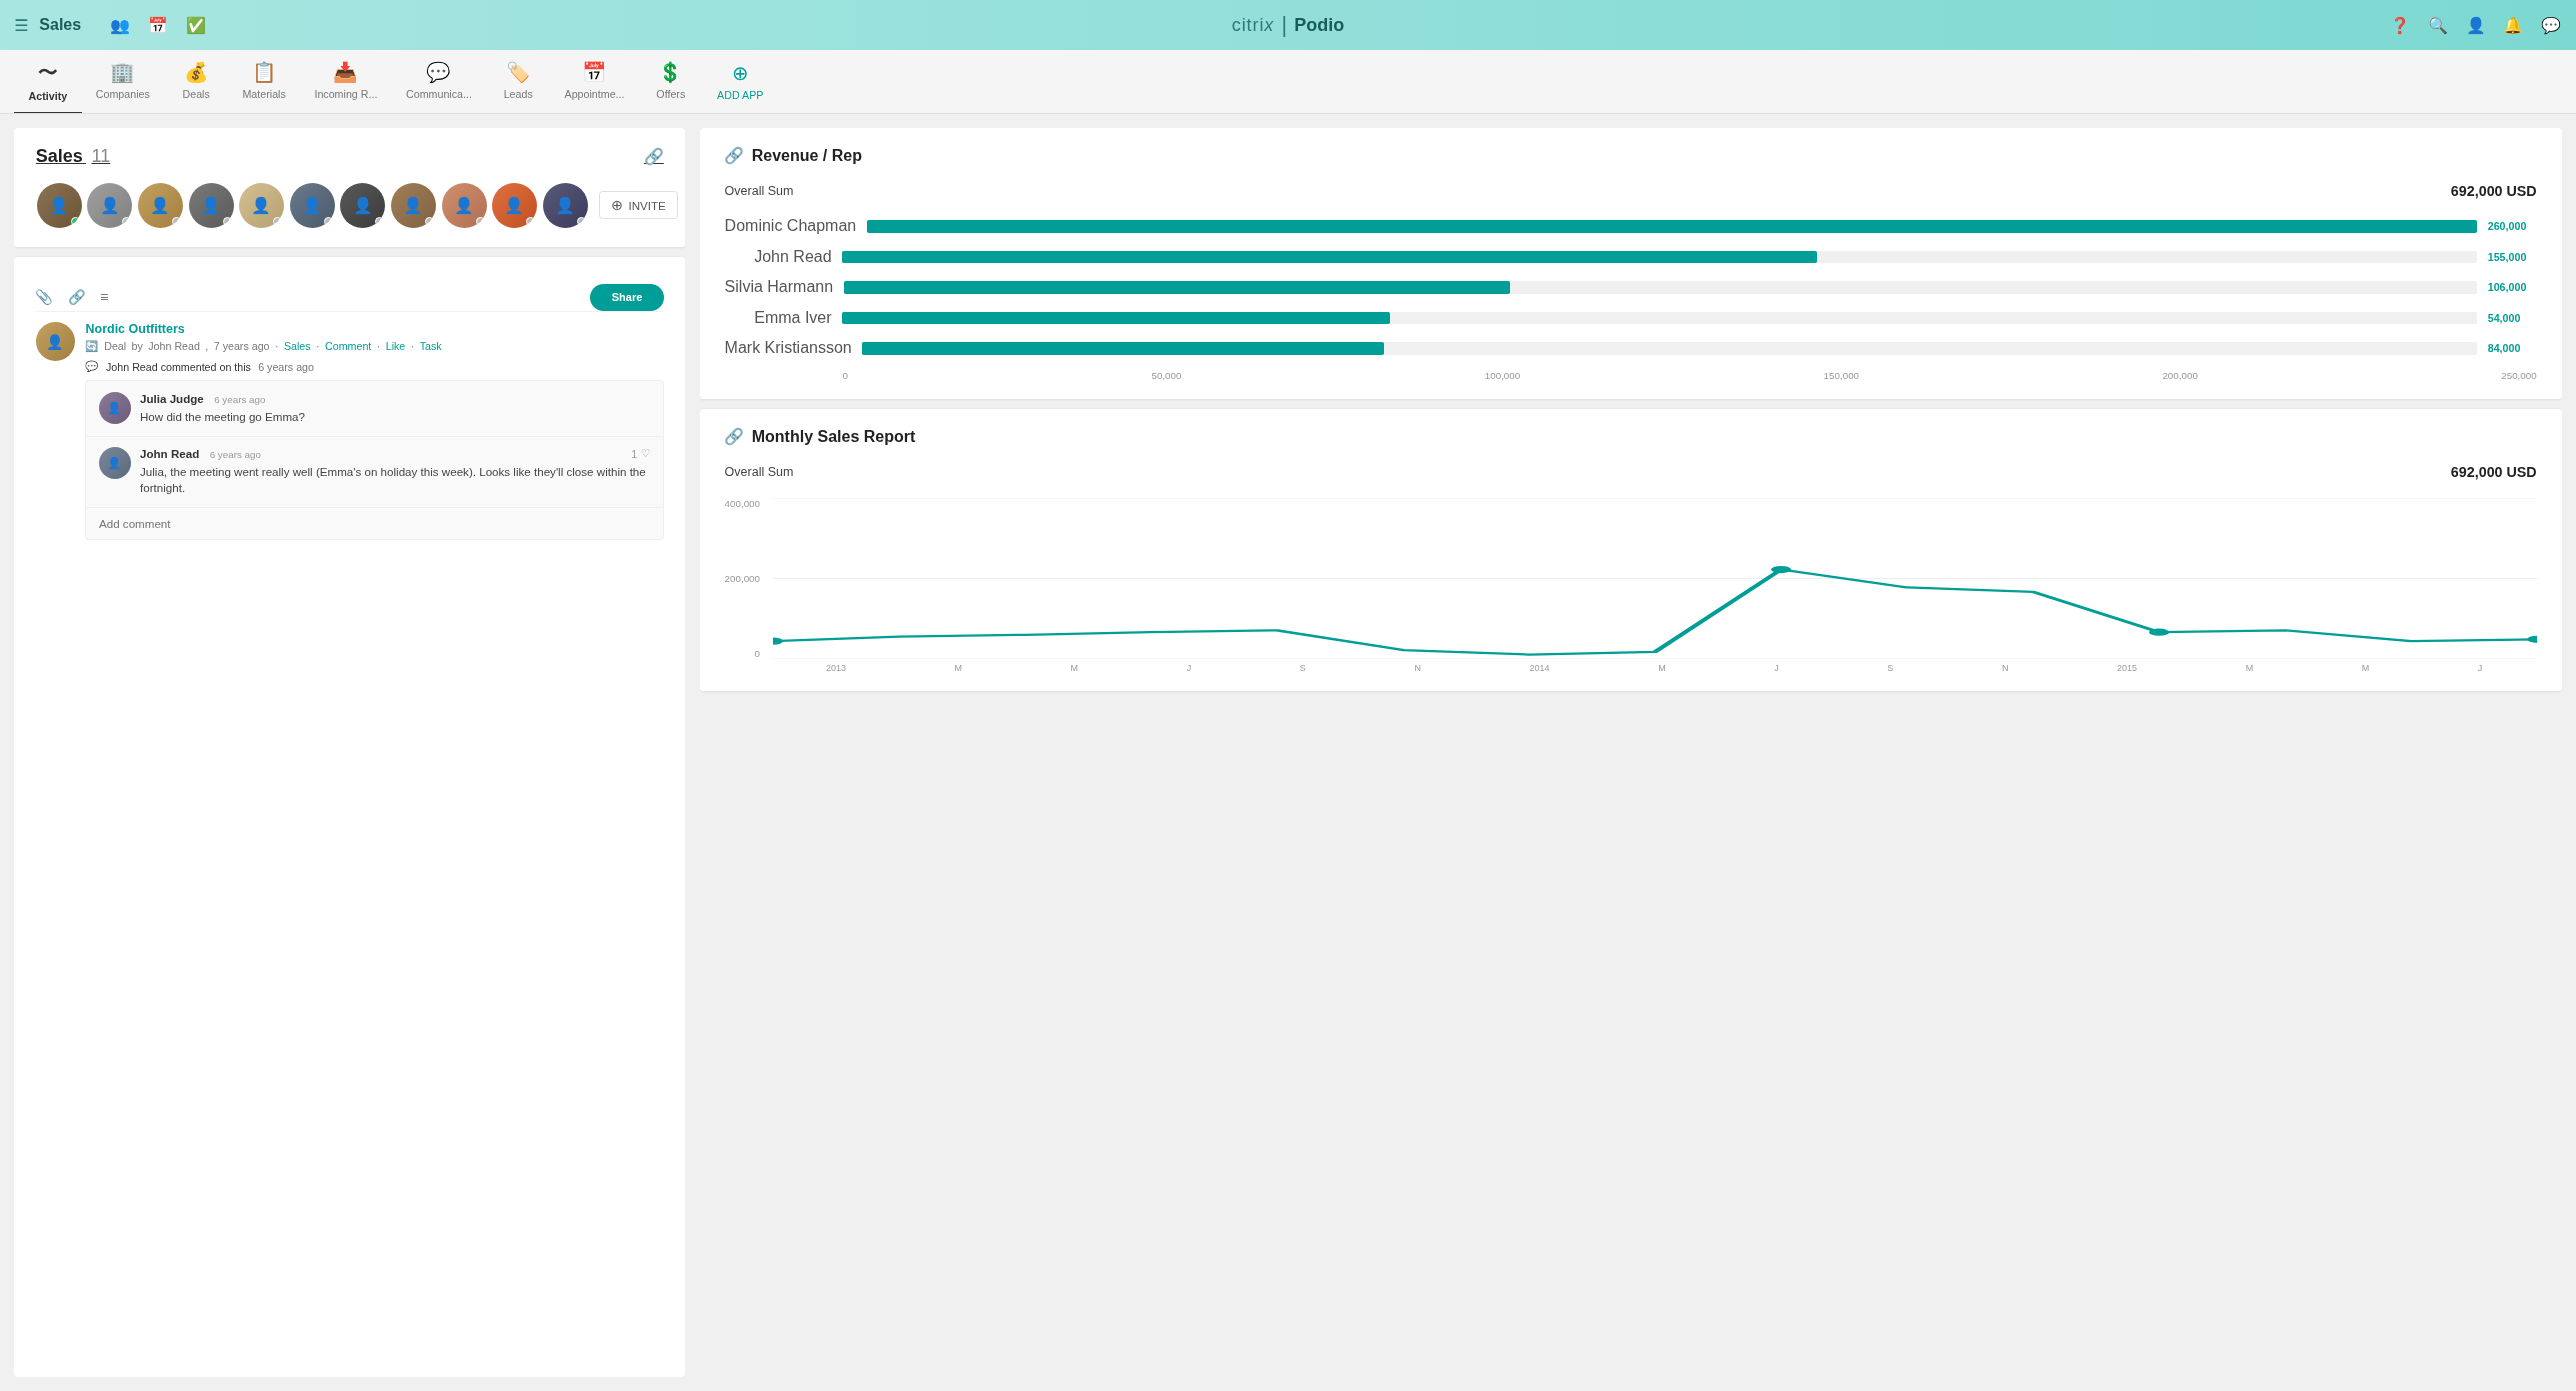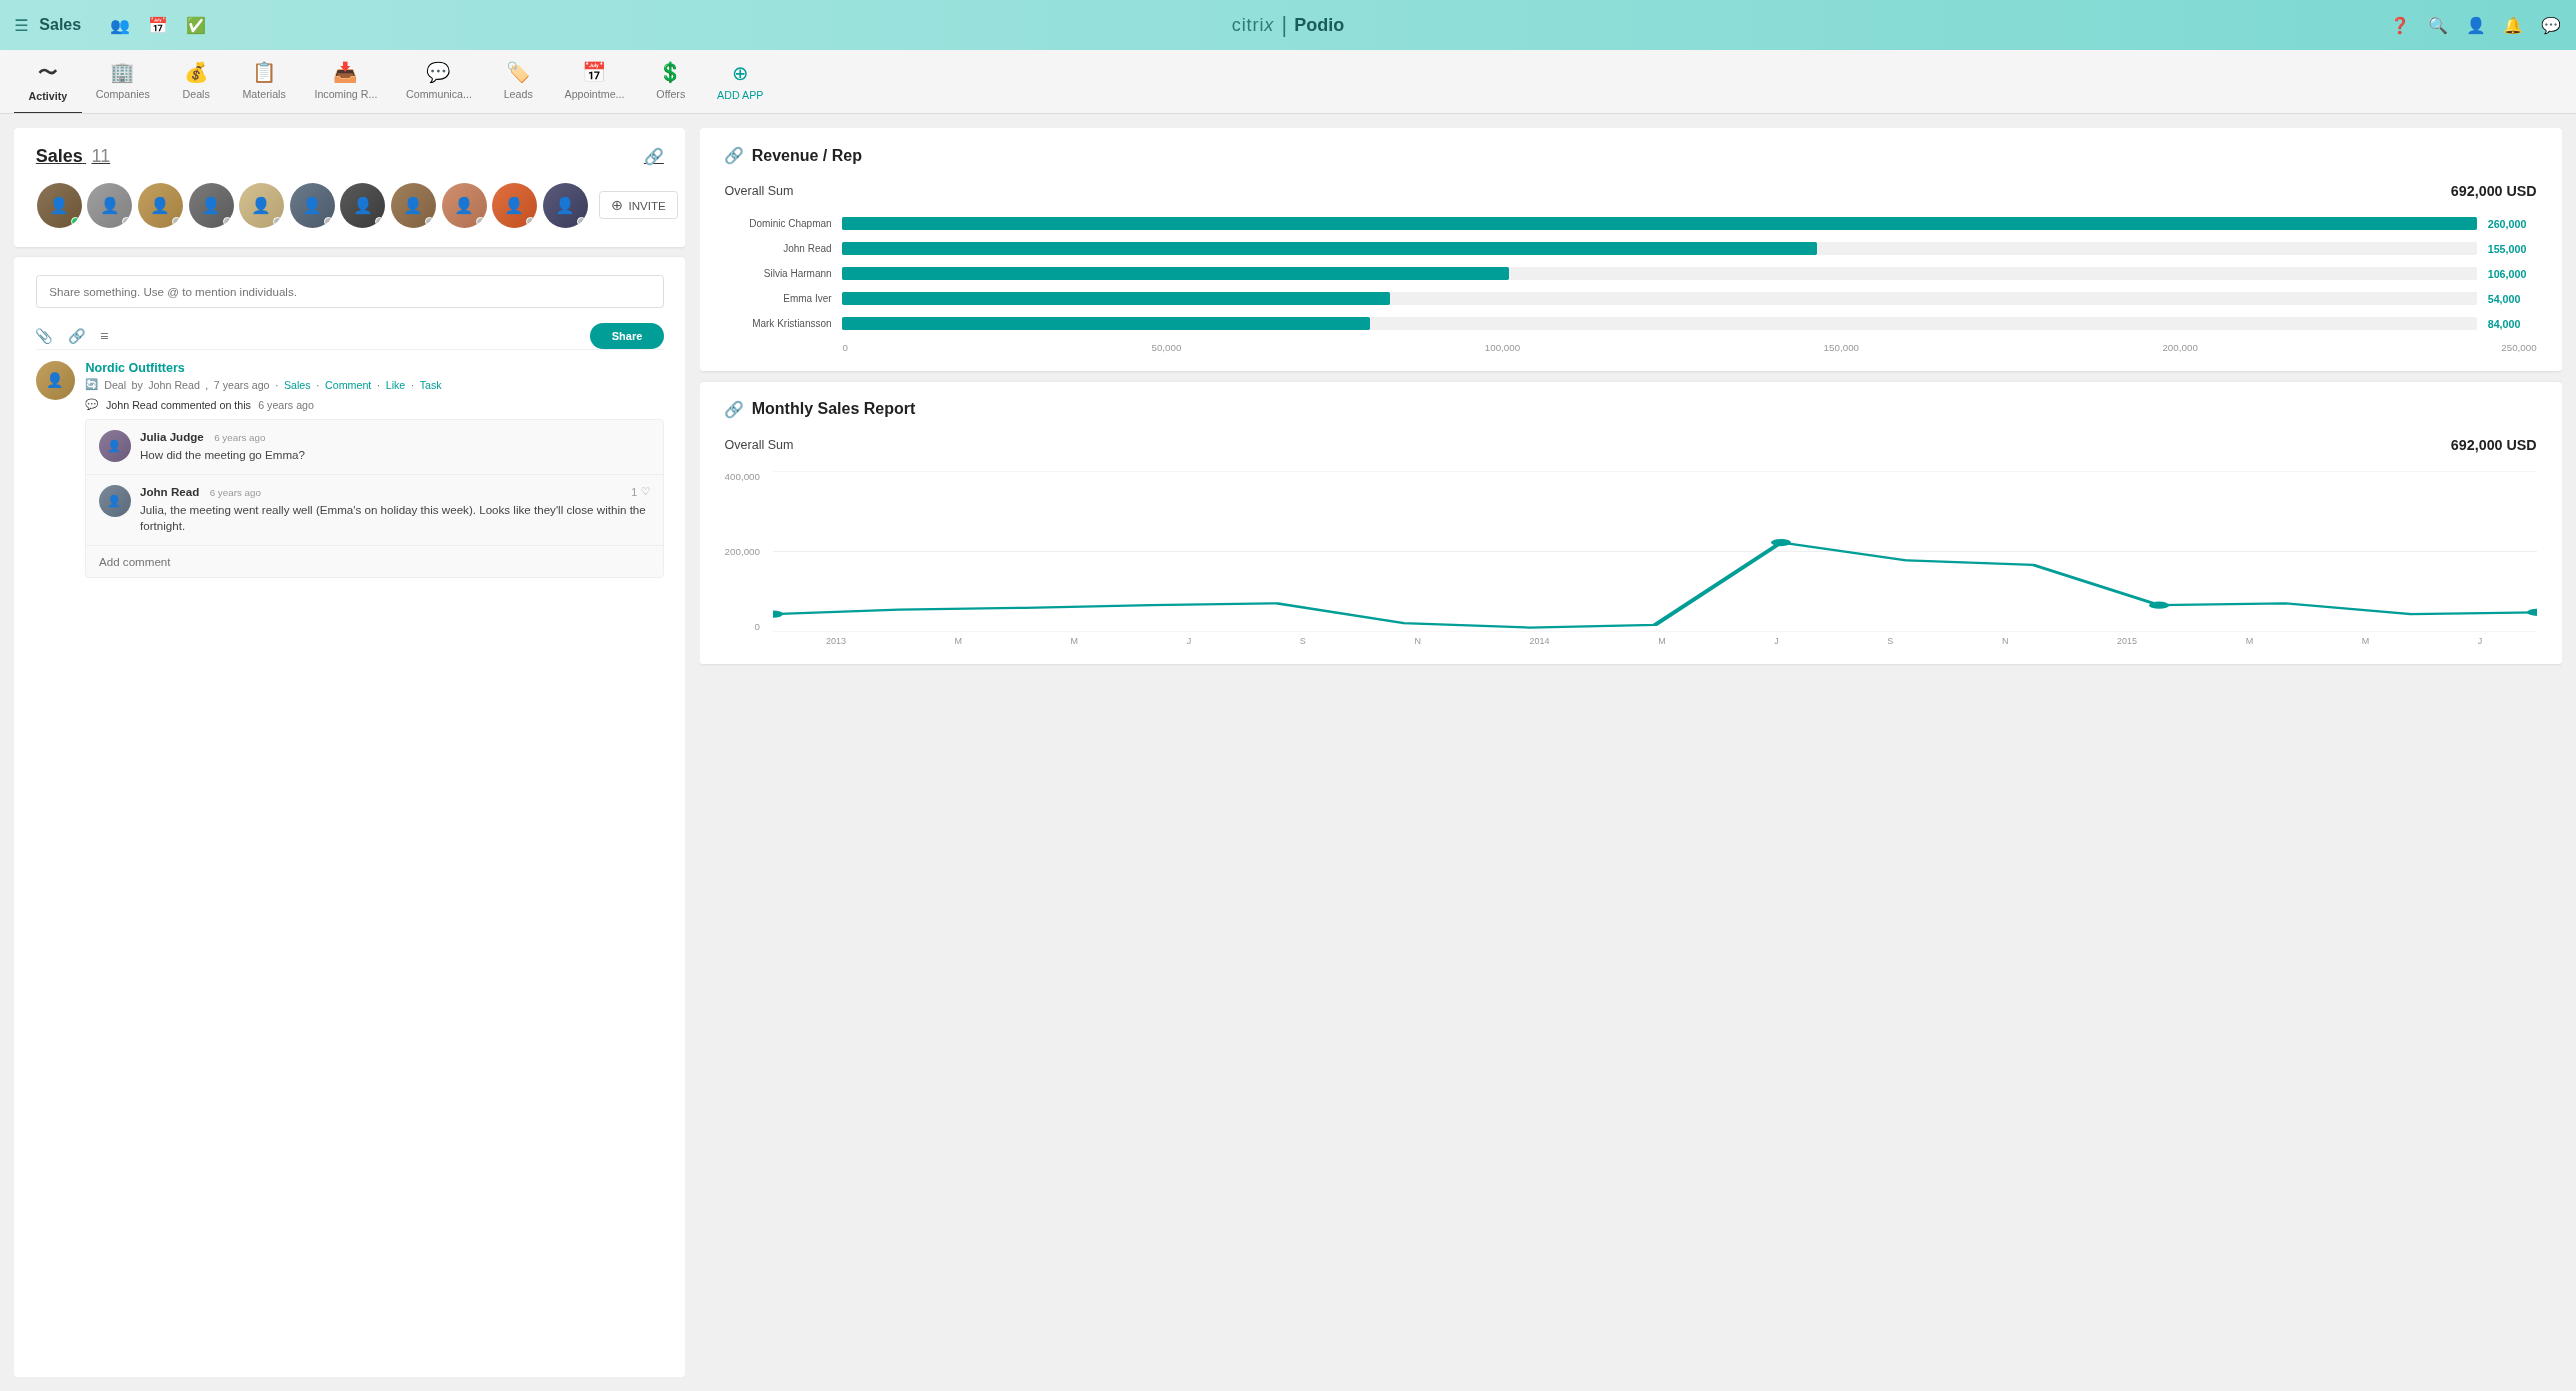--- a/index.html
+++ b/index.html
@@ -183,21 +183,21 @@
     .overall-sum-row {
       display: flex; justify-content: space-between; align-items: center;
       margin-bottom: 18px; font-size: 12.5px; color: #444;
     }
     .overall-sum-value { font-weight: 700; font-size: 14.3px; color: #222; }
 
     
     .bar-chart-row {
       display: flex; align-items: center; margin-bottom: 12.5px; gap: 10.7px;
     }
-    .bar-label { font-size: 10px; color: #555; text-align: right; min-width: 107px; }
+    .bar-label { font-size: 16px; color: #555; text-align: right; min-width: 107px; }
     .bar-track { flex: 1; height: 12.5px; background: #f0f0f0; border-radius: 1.8px; position: relative; }
     .bar-fill { height: 100%; background: #009e96; border-radius: 1.8px; }
     .bar-value { font-size: 10.7px; color: #009e96; font-weight: 600; min-width: 49px; }
 
     .x-axis { display: flex; justify-content: space-between; font-size: 9.8px; color: #999; margin-top: 7.2px; padding-left: 118px; }
 
     
     .av1 { background: #8b7355; }
     .av2 { background: #a0a0a0; }
     .av3 { background: #b5895a; }
@@ -339,23 +339,20 @@
         </div>
         <div class="invite-btn">
           <span class="plus">⊕</span>
           <span>INVITE</span>
         </div>
       </div>
     </div>
 
     <div class="activity-card">
 
-      <div class="share-input-area">
-        <input class="share-input" type="text" placeholder="Share something. Use @ to mention individuals." style="">
-      </div>
       <div class="share-toolbar">
         <div class="share-toolbar-icons">
           <span>📎</span>
           <span>🔗</span>
           <span>≡</span>
         </div>
         <button class="share-btn">Share</button>
       </div>
 
       <div class="feed-item">

